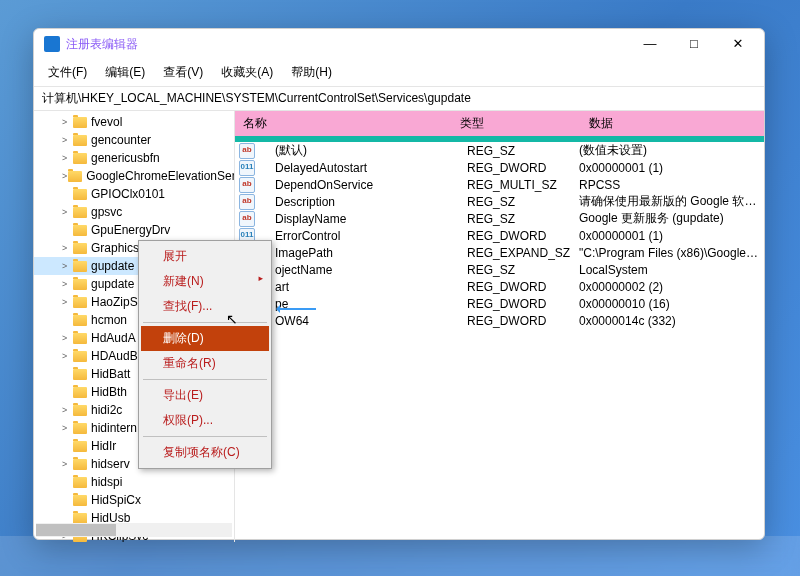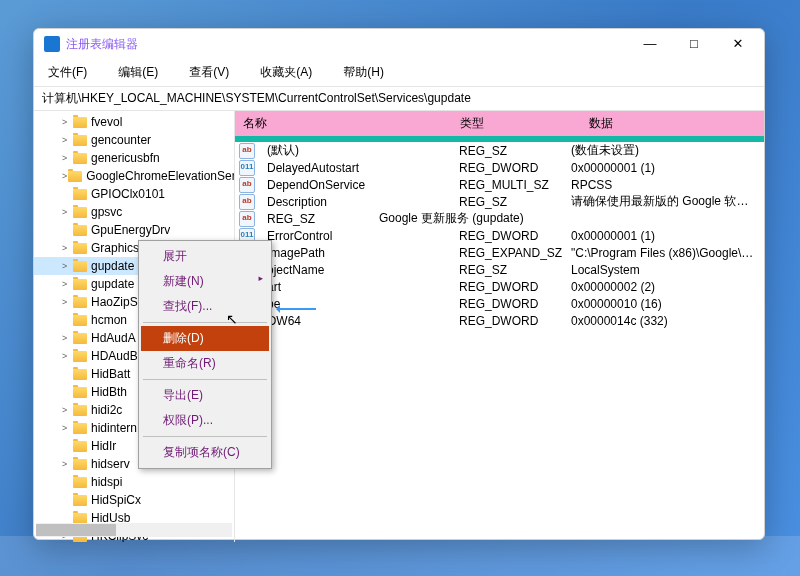--- a/index.html
+++ b/index.html
@@ -1,45 +1,45 @@
 <!DOCTYPE html>
 <html><head>
 <meta charset="utf-8">
 <style>
 body{margin:0;font-family:"Microsoft YaHei","Segoe UI",sans-serif;font-size:12px;background:linear-gradient(135deg,#5b9bd5 0%,#3a7bc8 50%,#4a90e2 100%);width:800px;height:576px;overflow:hidden;position:relative}
 .window{position:absolute;left:33px;top:28px;width:730px;height:510px;background:#fff;border:1px solid #d0d0d0;border-radius:6px;box-shadow:0 8px 32px rgba(0,0,0,.25)}
 .titlebar{display:flex;align-items:center;height:30px;padding:0 4px}
 .app-icon{width:16px;height:16px;margin:0 6px;background:#1976d2;display:inline-block;border-radius:2px}
 .title{flex:1;font-size:12px;color:#8b5cf6}
 .win-btn{width:44px;height:28px;text-align:center;line-height:28px;font-size:13px;color:#000;cursor:pointer}
-.menubar{display:flex;padding:2px 6px;gap:15px}
+.menubar{display:flex;padding:2px 6px;gap:2px}
 .menu-item{padding:3px 8px;cursor:pointer}
 .addressbar{border-top:1px solid #e5e5e5;border-bottom:1px solid #e5e5e5;padding:3px 8px;font-size:12px;color:#000000;background:#fff}
 .content{display:flex;height:431px}
 .tree-pane{width:200px;border-right:1px solid #e5e5e5;overflow:hidden;padding-top:2px}
 .tree-item{display:flex;align-items:center;height:18px;padding-left:28px;cursor:pointer;white-space:nowrap}
 .tree-item.selected{background:#cce8ff}
 .chevron{width:10px;font-size:9px;color:#666;margin-right:1px}
 .folder-icon{width:14px;height:11px;background:linear-gradient(#ffd968,#f5b93c);border-radius:1px;margin-right:4px;flex-shrink:0;position:relative}
 .folder-icon::before{content:"";position:absolute;top:-2px;left:0;width:5px;height:2px;background:#f5b93c;border-radius:1px 1px 0 0}
 .tree-label{font-size:12px;color:#000}
 .list-pane{flex:1;overflow:hidden}
 .list-header{display:flex;border-bottom:6px solid #14b8a6;background:#f9a8d4}
 .col-head{padding:4px 8px;font-size:12px;color:#000;border-right:1px solid transparent}
 .col-name{width:200px}
 .col-type{width:112px}
 .col-data{flex:1}
 .list-row{display:flex;align-items:center;height:17px;padding:0 4px;cursor:pointer}
-.val-icon{width:14px;height:14px;margin-right:12px;flex-shrink:0;border:1px solid #8bb5e0;border-radius:2px;font-size:8px;text-align:center;line-height:12px;color:#c0392b;background:#f0f6fc;font-weight:bold}
+.val-icon{width:14px;height:14px;margin-right:20px;flex-shrink:0;border:1px solid #8bb5e0;border-radius:2px;font-size:8px;text-align:center;line-height:12px;color:#c0392b;background:#f0f6fc;font-weight:bold}
 .val-icon.bin{color:#2980b9}
 .cell-name{width:192px;overflow:hidden;text-overflow:ellipsis;white-space:nowrap}
 .cell-type{width:112px}
 .cell-data{flex:1;overflow:hidden;text-overflow:ellipsis;white-space:nowrap}
 .ctx-menu{position:absolute;left:138px;top:240px;width:128px;background:#f0f0f0;border:1px solid #a0a0a0;box-shadow:2px 2px 6px rgba(0,0,0,.3);padding:3px 2px;z-index:100}
-.ctx-item{padding:4px 18px 4px 22px;font-size:12px;cursor:pointer;position:relative;color:#701a75}
+.ctx-item{padding:4px 18px 4px 22px;font-size:12px;cursor:pointer;position:relative;color:#b91c1c}
 .ctx-item:hover,.ctx-item.highlighted{background:#c2410c;color:#fff}
 .ctx-item.sub::after{content:"▸";position:absolute;right:6px;font-size:9px}
 .ctx-sep{height:1px;background:#c0c0c0;margin:3px 2px}
 .cursor{position:absolute;left:226px;top:311px;z-index:101;font-size:14px;color:#000;pointer-events:none}
 .arrow-hint{position:absolute;left:278px;top:308px;width:38px;height:2px;background:#3a9bf5;z-index:99}
 .arrow-hint::before{content:"";position:absolute;left:-6px;top:-3px;border:4px solid transparent;border-right-color:#3a9bf5}
 .taskbar-edge{position:absolute;bottom:0;left:0;right:0;height:40px;background:rgba(255,255,255,.15);backdrop-filter:blur(8px)}
 .scrollbar-track{position:absolute;bottom:2px;left:2px;right:2px;height:14px;background:#f0f0f0}
 .scrollbar-thumb{position:absolute;left:0;top:1px;width:80px;height:12px;background:#c0c0c0;border-radius:0}
 </style>
@@ -216,20 +216,21 @@
             <span class="cell-data">RPCSS</span>
           </div>
           <div class="list-row">
             <span class="val-icon ">ab</span>
             <span class="cell-name">Description</span>
             <span class="cell-type">REG_SZ</span>
             <span class="cell-data">请确保使用最新版的 Google 软件。如果停用或</span>
           </div>
           <div class="list-row">
             <span class="val-icon ">ab</span>
+            <span class="cell-name">DisplayName</span>
             <span class="cell-type">REG_SZ</span>
             <span class="cell-data">Google 更新服务 (gupdate)</span>
           </div>
           <div class="list-row">
             <span class="val-icon bin">011</span>
             <span class="cell-name">ErrorControl</span>
             <span class="cell-type">REG_DWORD</span>
             <span class="cell-data">0x00000001 (1)</span>
           </div>
           <div class="list-row">

